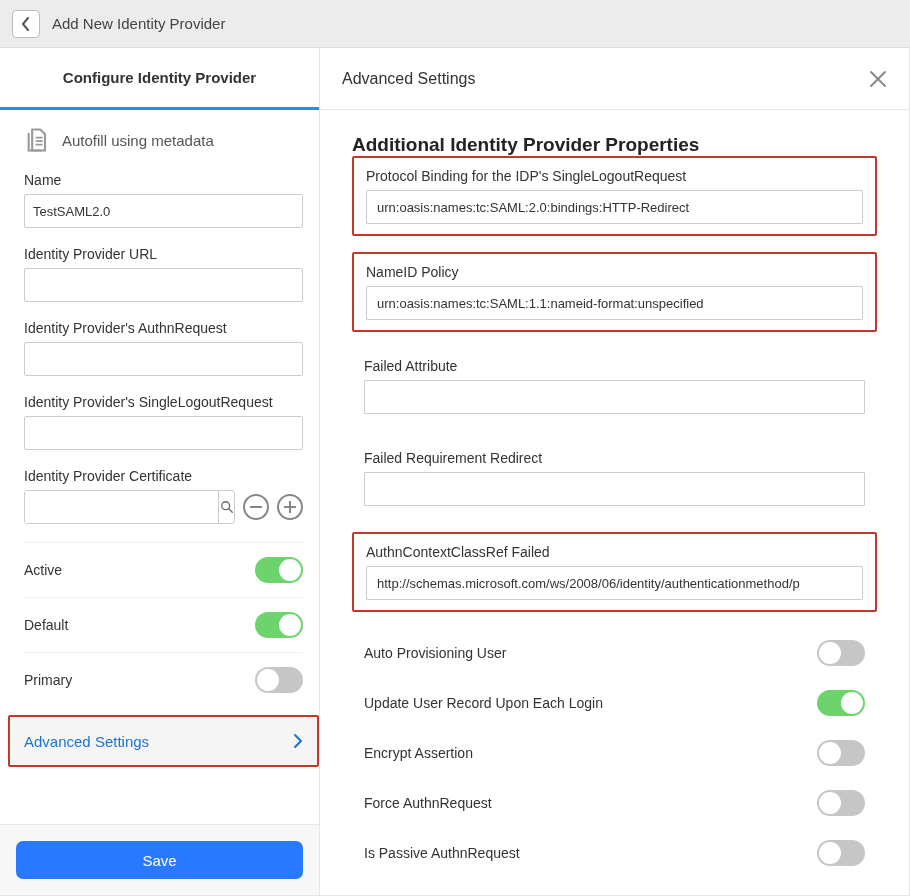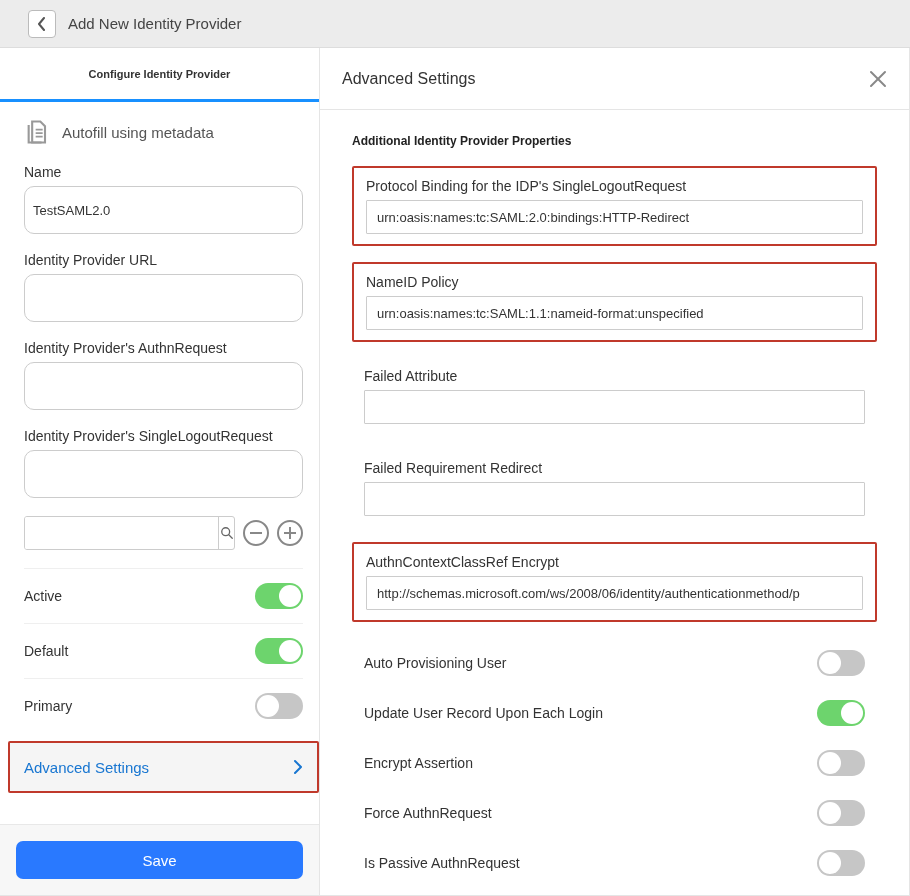--- a/index.html
+++ b/index.html
@@ -11,21 +11,21 @@
     width: 910px;
     height: 896px;
     overflow: hidden;
   }
   .topbar {
     height: 48px;
     background: #ececec;
     border-bottom: 1px solid #ddd;
     display: flex;
     align-items: center;
-    padding: 0 28px;
+    padding: 0 12px;
   }
   .back-btn {
     width: 28px;
     height: 28px;
     border: 1px solid #bbb;
     border-radius: 4px;
     background: #fff;
     display: flex;
     align-items: center;
     justify-content: center;
@@ -41,27 +41,27 @@
     height: calc(100% - 48px);
   }
   .left-panel {
     width: 320px;
     border-right: 1px solid #e5e5e5;
     display: flex;
     flex-direction: column;
     border-bottom: 1px solid #e5e5e5;
   }
   .left-header {
-    height: 54px;
+    height: 62px;
     border-bottom: 3px solid #1890ff;
     display: flex;
     align-items: center;
     justify-content: center;
     font-weight: 600;
-    font-size: 11px;
+    font-size: 15px;
     color: #333;
   }
   .left-body {
     flex: 1;
     padding: 16px 16px 0 16px;
     overflow-y: auto;
     margin-left: 8px;
   }
   .autofill {
     display: flex;
@@ -80,23 +80,23 @@
     margin-bottom: 18px;
   }
   .form-label {
     font-size: 14px;
     color: #333;
     margin-bottom: 6px;
     display: block;
   }
   .text-input {
     width: 100%;
-    height: 48px;
+    height: 34px;
     border: 1px solid #ccc;
-    border-radius: 10px;
+    border-radius: 2px;
     padding: 0 8px;
     font-size: 13px;
     color: #333;
   }
   .cert-row {
     display: flex;
     align-items: center;
     gap: 8px;
   }
   .cert-input-wrap {
@@ -215,23 +215,22 @@
     cursor: pointer;
     font-weight: 300;
   }
   .right-body {
     flex: 1;
     padding: 24px 32px;
     overflow-y: auto;
   }
   .right-section-title {
     font-weight: 600;
-    font-size: 12px;
+    font-size: 19px;
     color: #222;
-    margin-bottom: 18px;
   }
   .right-group {
     margin-bottom: 16px;
     padding: 10px 12px;
     border-radius: 2px;
   }
   .right-group.outlined {
     border: 2px solid #c0392b;
   }
   .right-label {
@@ -293,20 +292,21 @@
       </div>
       <div class="form-group">
         <label class="form-label">Identity Provider's AuthnRequest</label>
         <input class="text-input" value="" style="">
       </div>
       <div class="form-group">
         <label class="form-label">Identity Provider's SingleLogoutRequest</label>
         <input class="text-input" value="" style="">
       </div>
       <div class="form-group">
+        <label class="form-label">Identity Provider Certificate</label>
         <div class="cert-row">
           <div class="cert-input-wrap">
             <input class="cert-input" value="" style="">
             <div class="cert-search">
               <svg width="14" height="14" viewBox="0 0 16 16">
                   <circle cx="6.5" cy="6.5" r="4.5" stroke="#666" stroke-width="1.5" fill="none"></circle>
                   <line x1="10" y1="10" x2="14" y2="14" stroke="#666" stroke-width="1.5" stroke-linecap="round"></line>
                 </svg>
             </div>
           </div>
@@ -382,21 +382,21 @@
         <div class="right-label">Failed Attribute</div>
         <input class="right-input" value="" style="">
       </div>
 
       <div class="right-group">
         <div class="right-label">Failed Requirement Redirect</div>
         <input class="right-input" value="" style="">
       </div>
 
       <div class="right-group outlined">
-        <div class="right-label">AuthnContextClassRef Encrypt</div>
+        <div class="right-label">AuthnContextClassRef Failed</div>
         <input class="right-input" value="http://schemas.microsoft.com/ws/2008/06/identity/authenticationmethod/p" style="">
       </div>
 
       <div class="right-toggle-row">
         <span>Auto Provisioning User</span>
         <div class="toggle off">
             <div class="toggle-knob"></div>
           </div>
       </div>
       <div class="right-toggle-row">

